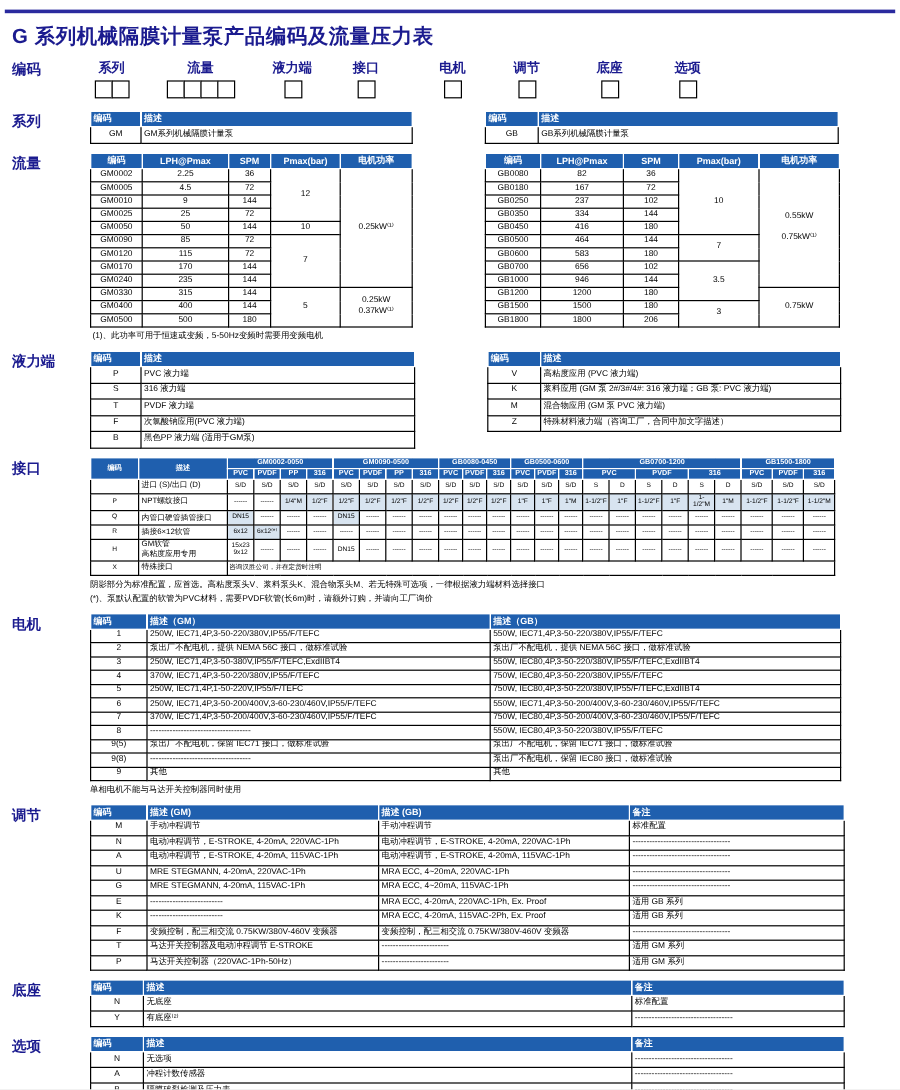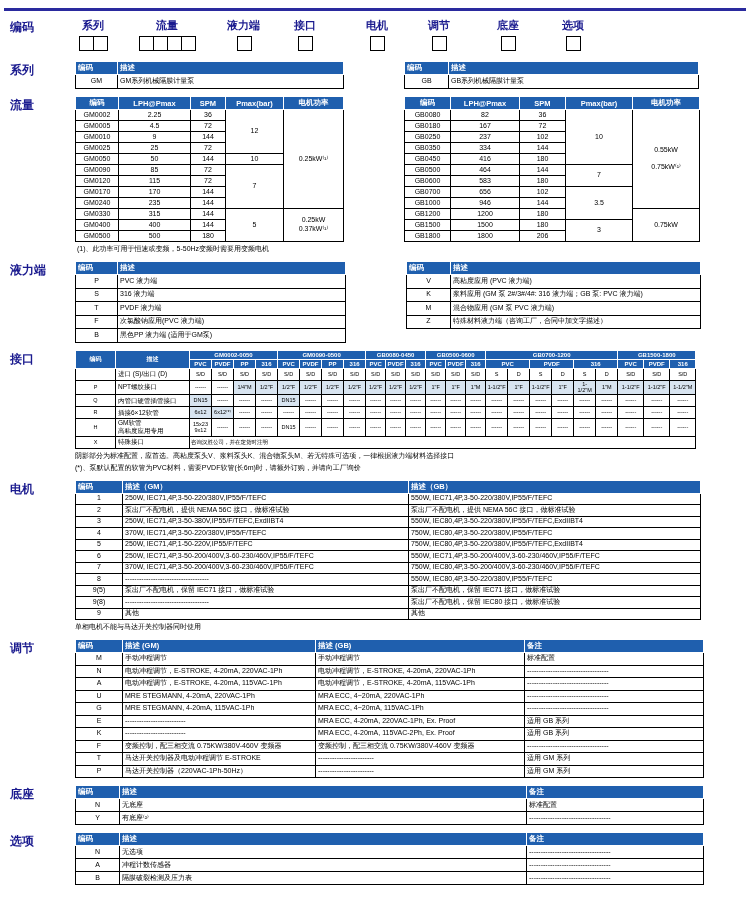--- a/index.html
+++ b/index.html
@@ -40,20 +40,21 @@
   .bo td{height:12px;}
   .bo td:nth-child(n+2){text-align:left;}
   .note{font-size:7px;color:#000;margin-top:2px;}
   .note.ind{margin-left:2px;}
 </style>
 </head>
 <body>
 
 <div class="page">
   <div class="toprule"></div>
+  <div class="page-title">G 系列机械隔膜计量泵产品编码及流量压力表</div>
 
   <div class="section">
     <div class="sec-label">编码</div>
     <div class="sec-body">
       <div class="slots">
           <div class="slot" style="left: 4px;">
             <div class="slab">系列</div>
             <div class="boxes">
               <div class="cbox"></div>
               <div class="cbox"></div>

